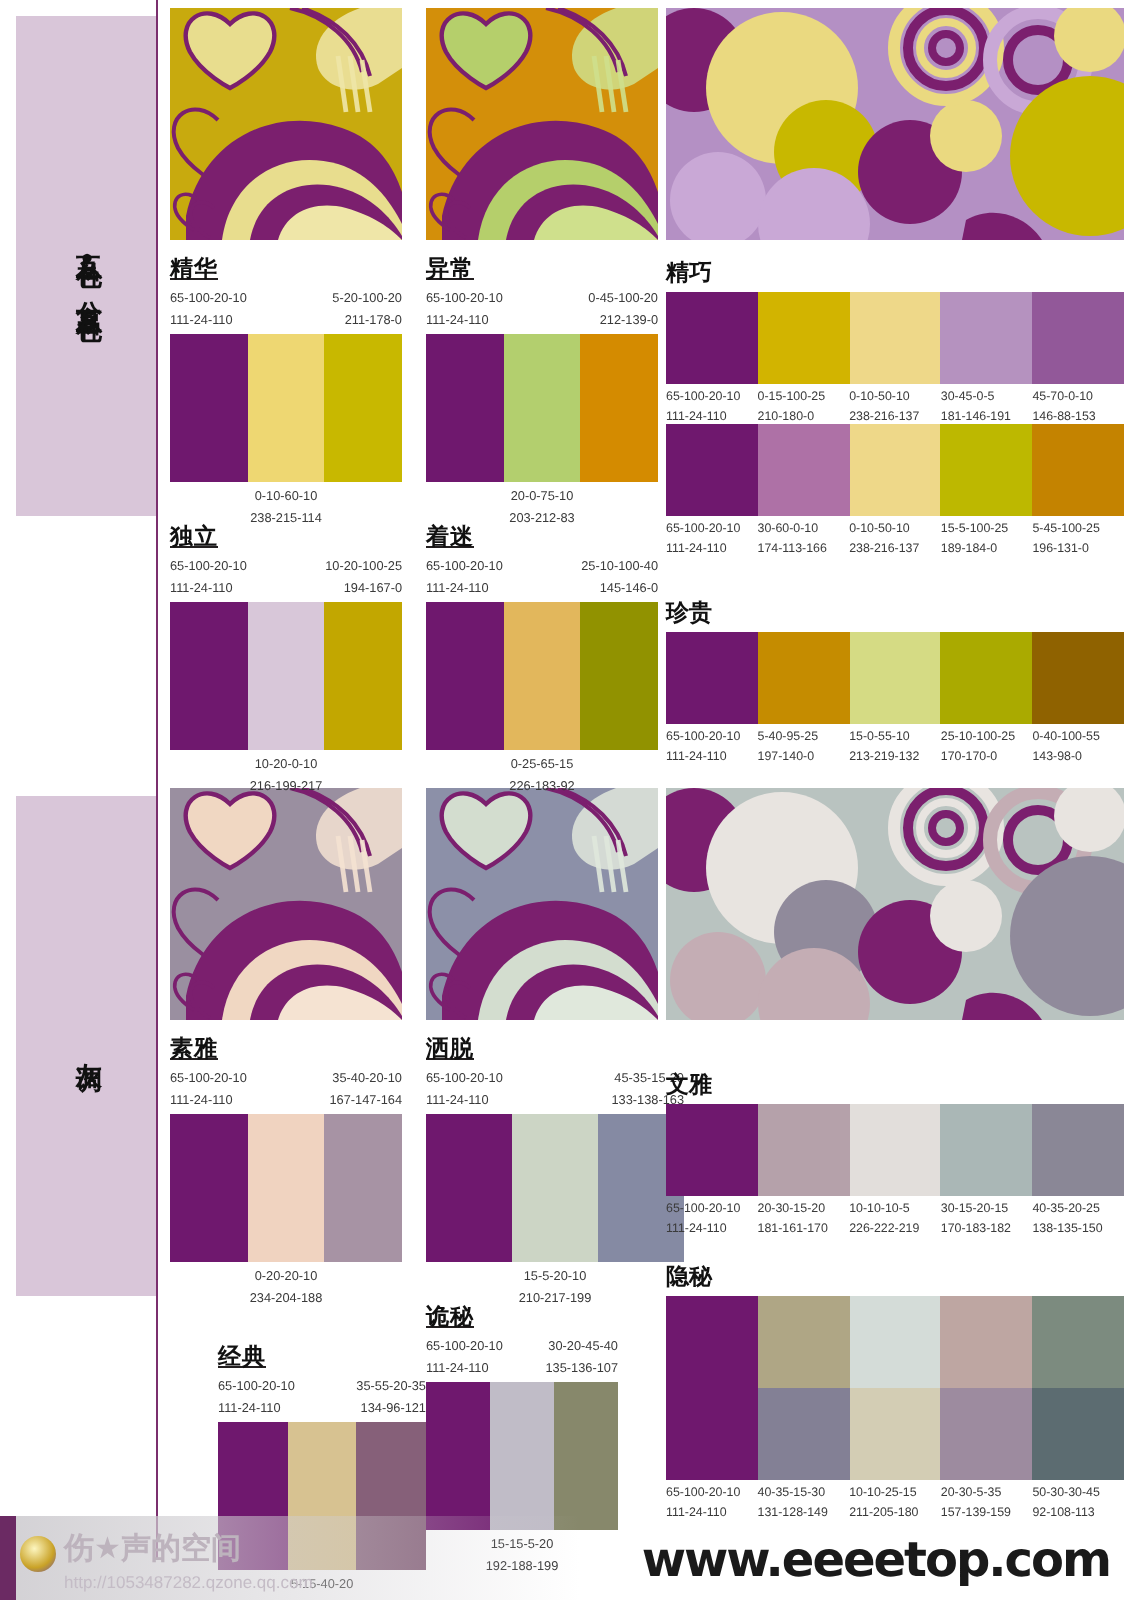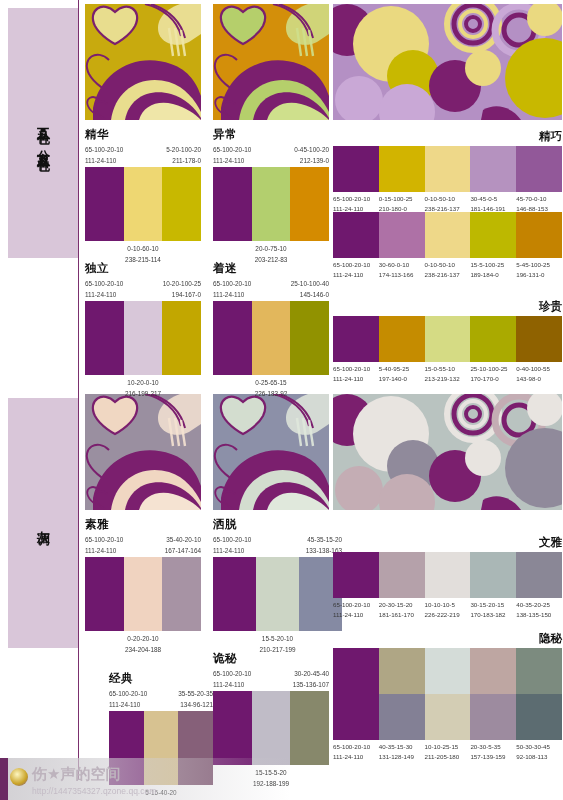--- a/index.html
+++ b/index.html
@@ -19,38 +19,38 @@
     font-size:13px;font-weight:bold;letter-spacing:2px;
     color:#111;text-align:center;
     font-family:"DejaVu Sans",sans-serif;
   }
 
   
   .art{position:absolute;overflow:hidden;}
   .art svg{display:block;}
 
   
-  .grp{position:absolute;}
+  .grp{position:absolute;text-decoration:underline;}
   .grp .name{font-size:11.5px;font-weight:bold;color:#111;
              font-family:"DejaVu Sans",sans-serif;letter-spacing:.5px;
              margin:0 0 4px 0;line-height:13px;}
   .codes{position:relative;height:22px;font-size:6.4px;line-height:10.5px;
          color:#3a3a3a;font-family:"Liberation Sans",sans-serif;}
   .codes .c{position:absolute;top:0;white-space:nowrap;}
   .codes .c.l{left:0;}
   .codes .c.r{right:0;text-align:right;}
   .codes .c.mid{left:50%;transform:translateX(-50%);text-align:center;}
   .codes .c span{display:block;}
   .sw3{display:flex;height:74px;width:100%;}
   .sw3 > div{flex:1 1 0;height:100%;}
 
   
   .row5{position:absolute;width:229px;}
   .row5 .name{font-size:11.5px;font-weight:bold;color:#111;
-              font-family:"DejaVu Sans",sans-serif;margin-bottom:3px;line-height:13px;text-align:right;}
+              font-family:"DejaVu Sans",sans-serif;margin-bottom:3px;line-height:13px;}
   .row5 .bars{display:flex;height:46px;width:100%;}
   .row5 .bars > div{flex:1 1 0;height:100%;}
   .row5 .labels{display:flex;width:100%;margin-top:2px;}
   .row5 .labels > div{flex:1 1 0;font-size:6.2px;line-height:9.5px;color:#3a3a3a;}
   .row5 .labels > div span{display:block;white-space:nowrap;}
 
   
   .wm-left{position:absolute;left:0;bottom:0;width:290px;height:42px;
            background:linear-gradient(to right,rgba(208,206,210,.95),rgba(255,255,255,0));}
   .wm-badge{position:absolute;left:10px;bottom:14px;width:18px;height:18px;border-radius:50%;
@@ -395,21 +395,21 @@
           <div style="background: rgb(215, 194, 145);"></div>
           <div style="background: rgb(134, 96, 121);"></div>
         </div>
         <div class="codes" style="margin-top: 3px;">
           <div class="c mid">
             <span>5-15-40-20</span>
             <span>210-191-144</span>
           </div>
         </div>
       </div>
-      <div class="grp" style="left: 213px; top: 652px; width: 116px;">
+      <div class="grp" style="left: 213px; top: 652px; width: 96px;">
         <div class="name">诡秘</div>
         <div class="codes">
           <div class="c l">
             <span>65-100-20-10</span>
             <span>111-24-110</span>
           </div>
           <div class="c r">
             <span>30-20-45-40</span>
             <span>135-136-107</span>
           </div>
@@ -617,14 +617,15 @@
             <span>92-108-113</span>
           </div>
         </div>
       </div>
     </div>
 
   <div class="wm-left"></div>
   <div class="wm-purple"></div>
   <div class="wm-badge"></div>
   <div class="wm-text1">伤★声的空间</div>
-  <div class="wm-text2">http://1447354327.qzone.qq.com</div>
+  <div class="wm-text2">http://1053487282.qzone.qq.com</div>
+  <div class="wm-right">www.eeeetop.com</div>
 </div>
 
 </body></html>

